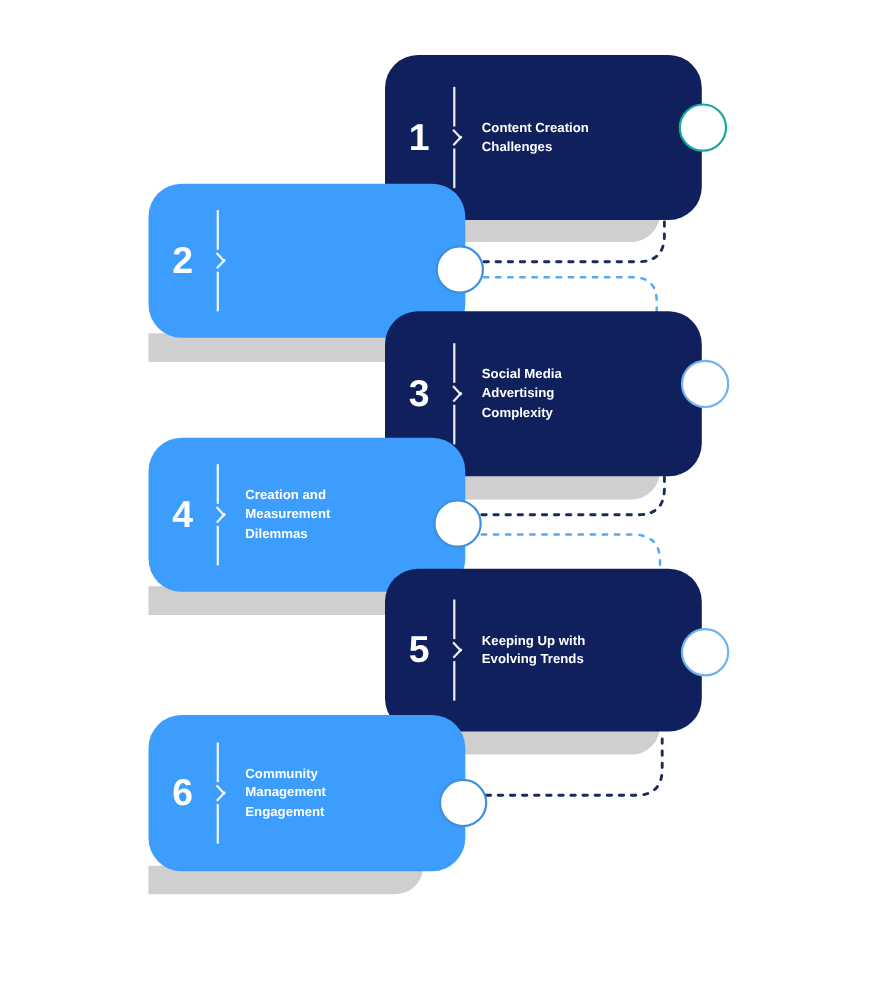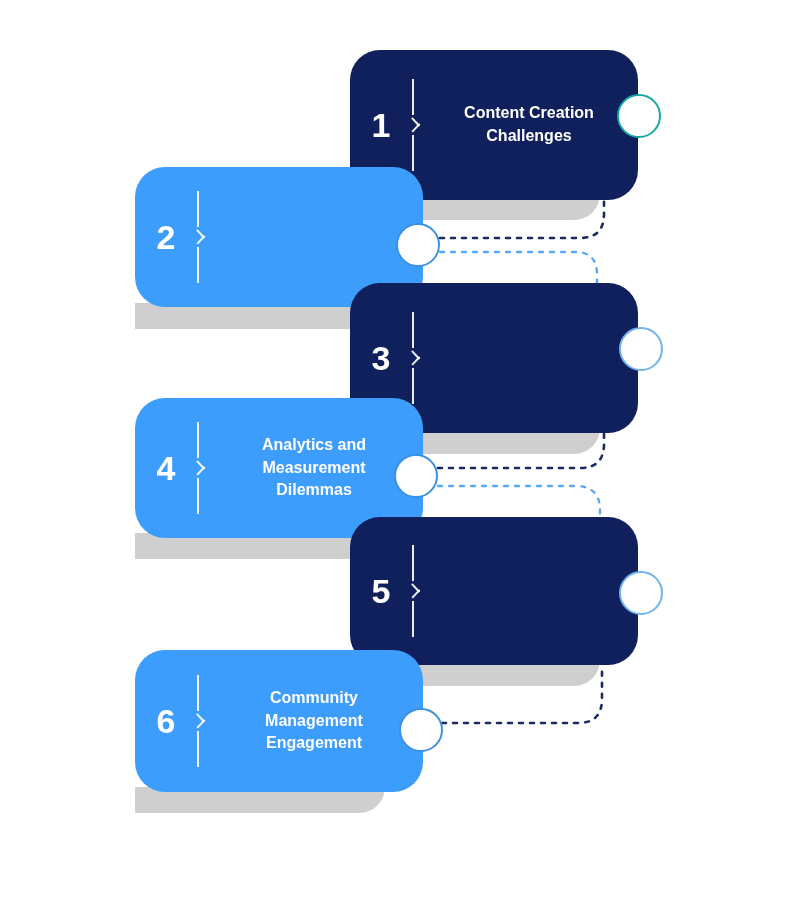--- a/index.html
+++ b/index.html
@@ -92,27 +92,26 @@
     left: 0;
     width: 11px;
     height: 1.6px;
     background: rgba(255,255,255,0.92);
   }
   .divider .notch:before { top: 4px;  transform: rotate(47deg);  transform-origin: left center; }
   .divider .notch:after  { bottom: 4px; transform: rotate(-47deg); transform-origin: left center; }
 
   .card-text {
     color: #ffffff;
-    font-size: 16px;
+    font-size: 12px;
     font-weight: bold;
     line-height: 1.42;
     flex: 1 1 auto;
     padding-right: 18px;
     white-space: pre-line;
-    text-align: center;
   }
 
   
   .node {
     position: absolute;
     width: 44px;
     height: 44px;
     border-radius: 50%;
     background: #ffffff;
     box-sizing: border-box;
@@ -174,41 +173,46 @@
     </div>
   </div>
 
   <div class="card dark" style="left:350px; top:283px; width:288px; height:150px;">
     <div class="card-num">3</div>
     <div class="divider">
       <span class="rule-top"></span>
         <span class="notch"></span>
         <span class="rule-bot"></span>
     </div>
+    <div class="card-text">Social Media
+Advertising
+Complexity</div>
   </div>
 
   <div class="card light" style="left:135px; top:398px; width:288px; height:140px;">
     <div class="card-num">4</div>
     <div class="divider">
       <span class="rule-top"></span>
         <span class="notch"></span>
         <span class="rule-bot"></span>
     </div>
-    <div class="card-text">Analytics and
+    <div class="card-text">Creation and
 Measurement
 Dilemmas</div>
   </div>
 
   <div class="card dark" style="left:350px; top:517px; width:288px; height:148px;">
     <div class="card-num">5</div>
     <div class="divider">
       <span class="rule-top"></span>
         <span class="notch"></span>
         <span class="rule-bot"></span>
     </div>
+    <div class="card-text">Keeping Up with
+Evolving Trends</div>
   </div>
 
   <div class="card light" style="left:135px; top:650px; width:288px; height:142px;">
     <div class="card-num">6</div>
     <div class="divider">
       <span class="rule-top"></span>
         <span class="notch"></span>
         <span class="rule-bot"></span>
     </div>
     <div class="card-text">Community

